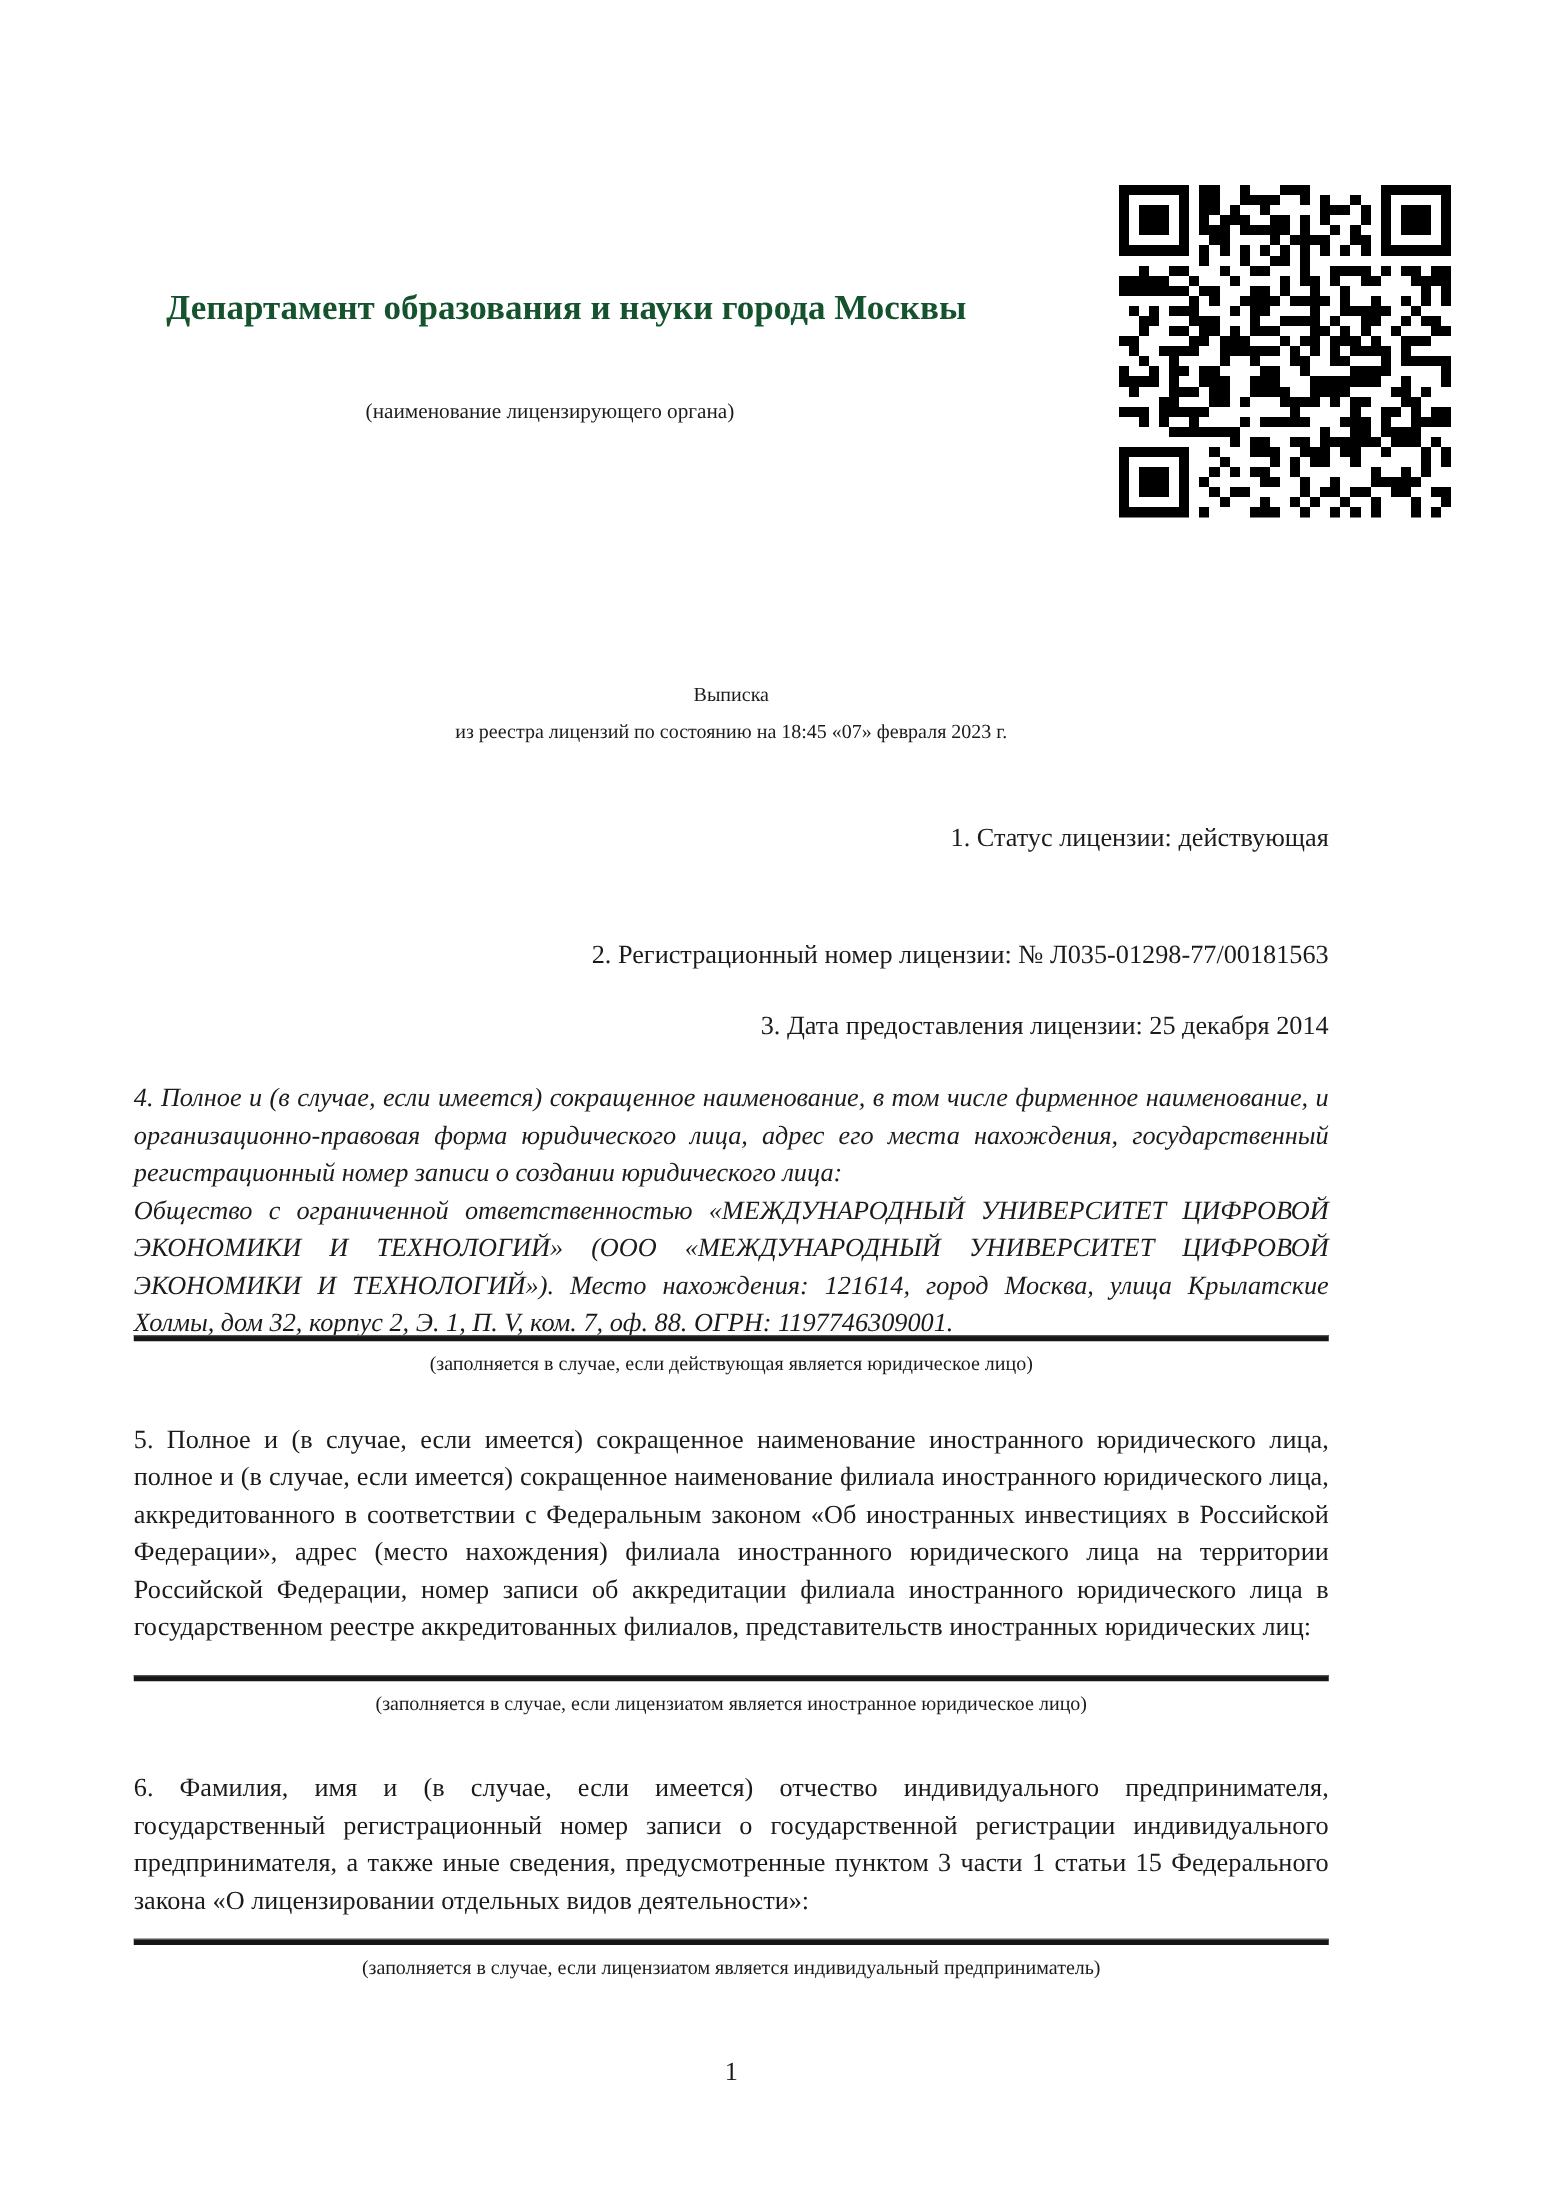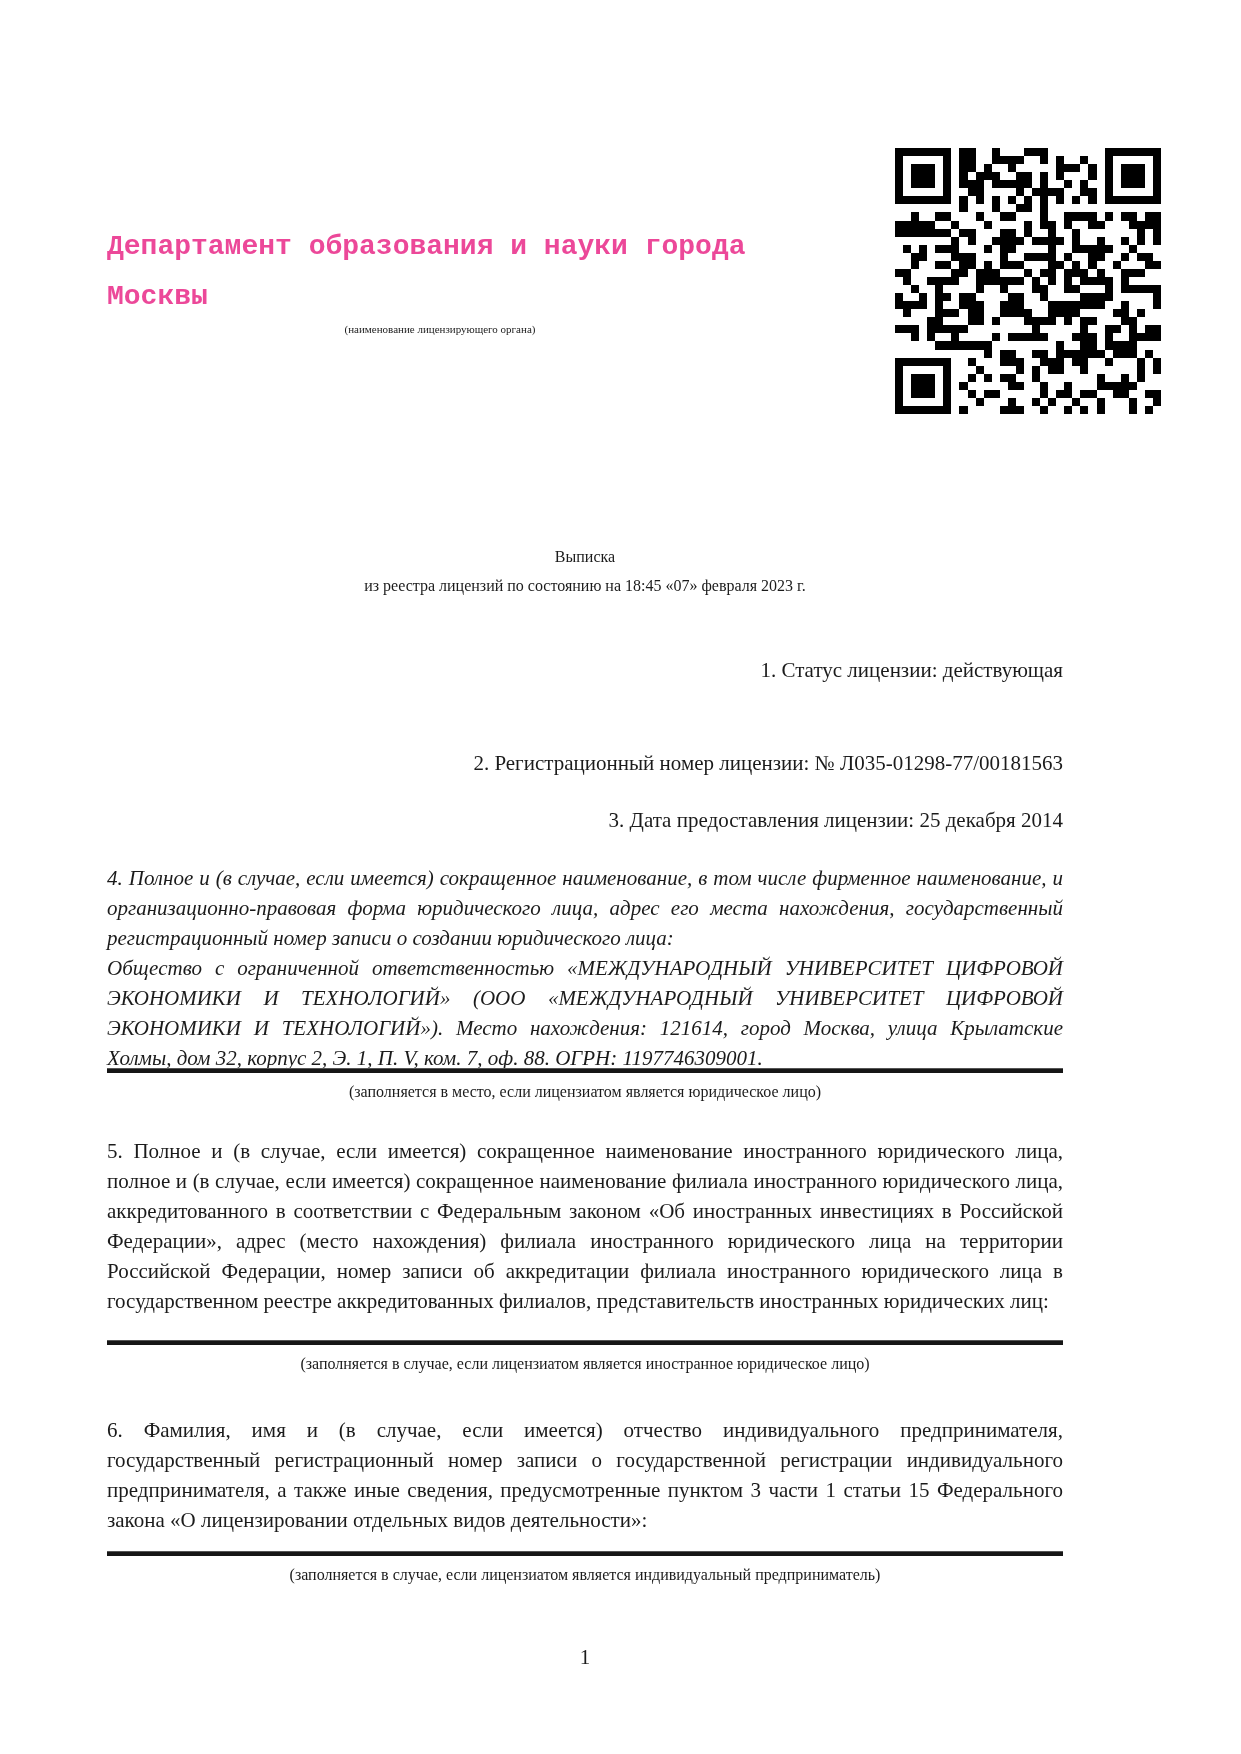--- a/index.html
+++ b/index.html
@@ -14,34 +14,33 @@
     background: #ffffff;
     font-family: "Liberation Serif", "DejaVu Serif", serif;
     color: #1b1b1b;
     overflow: hidden;
   }
   .authority {
     position: absolute;
     top: 222px;
     left: 107px;
     width: 666px;
-    text-align: left;
+    text-align: right;
     font-weight: bold;
     font-size: 28px;
     line-height: 50px;
-    color: #ec4899;
-    font-family: Liberation Mono, monospace;
+    color: #14532d;
   }
   .authority-note {
     position: absolute;
     top: 318px;
     left: 107px;
     width: 666px;
     text-align: center;
-    font-size: 11px;
+    font-size: 17px;
     line-height: 22px;
   }
   .qr-wrap {
     position: absolute;
     top: 148px;
     left: 895px;
     width: 266px;
     height: 266px;
   }
   .qr-wrap svg { width: 100%; height: 100%; shape-rendering: crispEdges; }
@@ -654,21 +653,21 @@
 
   <div class="line-item" id="i2">2. Регистрационный номер лицензии: № Л035-01298-77/00181563</div>
 
   <div class="line-item" id="i3">3. Дата предоставления лицензии: 25 декабря 2014</div>
 
   <div class="para" id="i4">
     <span>4. Полное и (в случае, если имеется) сокращенное наименование, в том числе фирменное наименование, и организационно-правовая форма юридического лица, адрес его места нахождения, государственный регистрационный номер записи о создании юридического лица:</span>
     <div>Общество с ограниченной ответственностью «МЕЖДУНАРОДНЫЙ УНИВЕРСИТЕТ ЦИФРОВОЙ ЭКОНОМИКИ И ТЕХНОЛОГИЙ» (ООО «МЕЖДУНАРОДНЫЙ УНИВЕРСИТЕТ ЦИФРОВОЙ ЭКОНОМИКИ И ТЕХНОЛОГИЙ»). Место нахождения: 121614, город Москва, улица Крылатские Холмы, дом 32, корпус 2, Э. 1, П. V, ком. 7, оф. 88. ОГРН: 1197746309001.</div>
   </div>
   <div class="rule" id="r4"></div>
-  <div class="note" id="n4">(заполняется в место, если лицензиатом является юридическое лицо)</div>
+  <div class="note" id="n4">(заполняется в случае, если действующая является юридическое лицо)</div>
 
   <div class="para" id="i5">5. Полное и (в случае, если имеется) сокращенное наименование иностранного юридического лица, полное и (в случае, если имеется) сокращенное наименование филиала иностранного юридического лица, аккредитованного в соответствии с Федеральным законом «Об иностранных инвестициях в Российской Федерации», адрес (место нахождения) филиала иностранного юридического лица на территории Российской Федерации, номер записи об аккредитации филиала иностранного юридического лица в государственном реестре аккредитованных филиалов, представительств иностранных юридических лиц:</div>
   <div class="rule" id="r5"></div>
   <div class="note" id="n5">(заполняется в случае, если лицензиатом является иностранное юридическое лицо)</div>
 
   <div class="para" id="i6">6. Фамилия, имя и (в случае, если имеется) отчество индивидуального предпринимателя, государственный регистрационный номер записи о государственной регистрации индивидуального предпринимателя, а также иные сведения, предусмотренные пунктом 3 части 1 статьи 15 Федерального закона «О лицензировании отдельных видов деятельности»:</div>
   <div class="rule" id="r6"></div>
   <div class="note" id="n6">(заполняется в случае, если лицензиатом является индивидуальный предприниматель)</div>
 
   <div class="page-number">1</div>

